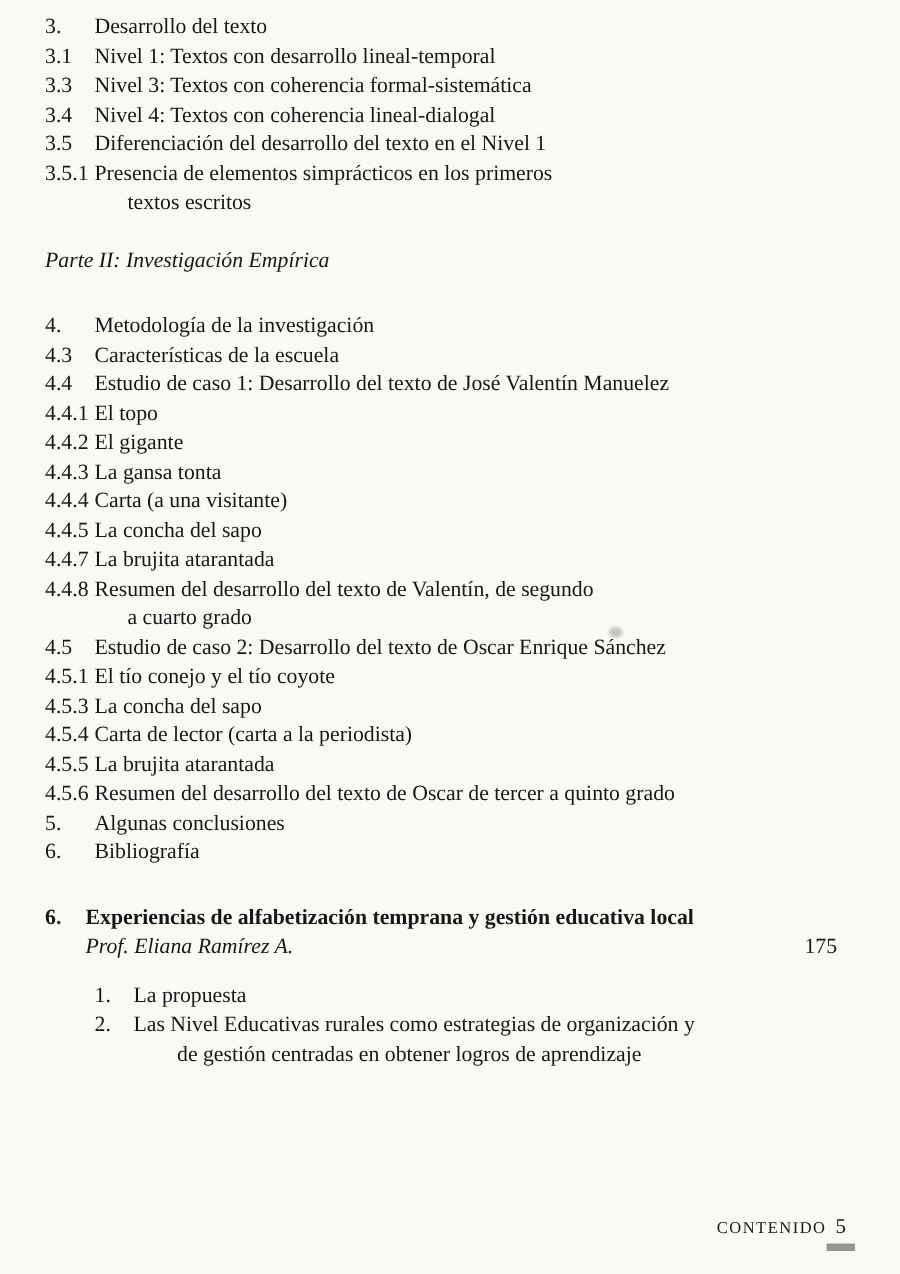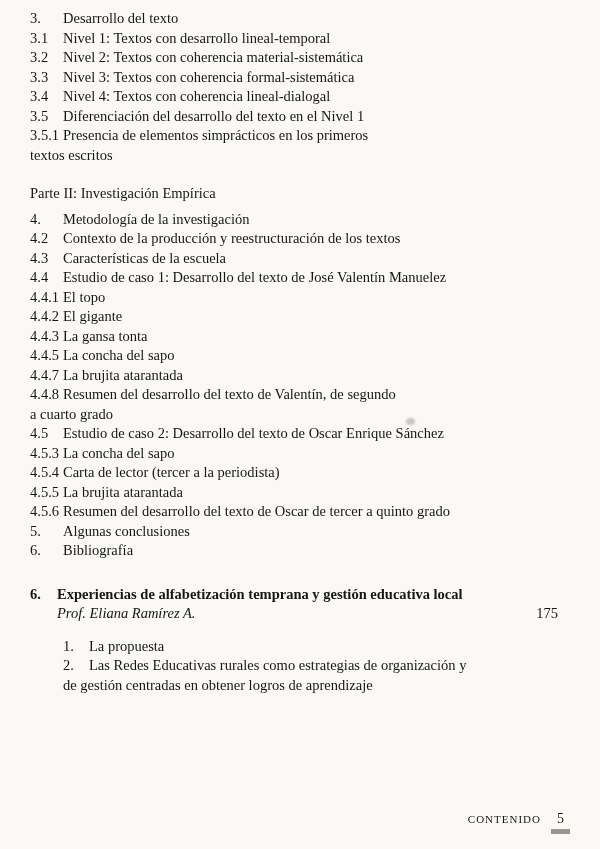--- a/index.html
+++ b/index.html
@@ -15,35 +15,35 @@
     background:#faf9f5;
     color:#161616;
     padding:9px 28px 0 30px;
     font-size:14.5px;
     line-height:19.5px;
     overflow:hidden;
   }
   .toc-row{display:flex;align-items:baseline;}
   .toc-num{flex:0 0 33px;white-space:nowrap;}
   .toc-text{flex:1;}
-  .toc-cont{}
-  .part-heading{margin-top:19px;margin-bottom:6px;}
+  .toc-cont{margin-left:55px;}
+  .part-heading{margin-top:19px;margin-bottom:24px;font-style:italic;}
   .chapter{margin-top:24px;}
   .ch-head{display:flex;font-weight:bold;}
   .ch-num{flex:0 0 27px;}
   .ch-title{flex:1;}
   .ch-author-row{display:flex;margin-left:27px;align-items:center;}
   .ch-author{font-style:italic;}
   .ch-page{margin-left:auto;margin-right:14px;font-style:normal;}
   .ch-subs{margin-top:13px;margin-left:33px;}
   .ch-subs .toc-num{flex:0 0 26px;}
   .ch-subs .toc-cont{}
   .footer{
     position:absolute;right:30px;bottom:15px;
-    display:flex;align-items:baseline;gap:10px;
+    display:flex;align-items:baseline;
   }
   .footer-label{font-size:11px;letter-spacing:1px;}
   .pg-box{border-bottom:5px solid #96968f;padding:0 6px 1px 6px;}
   .footer-page{font-size:14px;}
   .scan-dot{
     position:absolute;left:406px;top:418px;width:9px;height:7px;
     background:#b9b7b2;border-radius:50%;filter:blur(1px);opacity:.8;
   }
 </style>
 </head>
@@ -52,24 +52,20 @@
 <div class="page">
 
   <div class="toc">
       <div class="toc-row">
         <span class="toc-num">3.</span>
         <span class="toc-text">Desarrollo del texto</span>
       </div>
       <div class="toc-row">
         <span class="toc-num">3.1</span>
         <span class="toc-text">Nivel 1: Textos con desarrollo lineal-temporal</span>
-      </div>
-      <div class="toc-row">
-        <span class="toc-num">3.2</span>
-        <span class="toc-text">Nivel 2: Textos con coherencia material-sistemática</span>
       </div>
       <div class="toc-row">
         <span class="toc-num">3.3</span>
         <span class="toc-text">Nivel 3: Textos con coherencia formal-sistemática</span>
       </div>
       <div class="toc-row">
         <span class="toc-num">3.4</span>
         <span class="toc-text">Nivel 4: Textos con coherencia lineal-dialogal</span>
       </div>
       <div class="toc-row">
@@ -82,67 +78,71 @@
       </div>
       <div class="toc-cont">textos escritos</div>
       <div class="toc-row part-heading">
         <span class="toc-text">Parte II: Investigación Empírica</span>
       </div>
       <div class="toc-row">
         <span class="toc-num">4.</span>
         <span class="toc-text">Metodología de la investigación</span>
       </div>
       <div class="toc-row">
-        <span class="toc-num">4.2</span>
-        <span class="toc-text">Contexto de la producción y reestructuración de los textos</span>
-      </div>
-      <div class="toc-row">
         <span class="toc-num">4.3</span>
         <span class="toc-text">Características de la escuela</span>
       </div>
       <div class="toc-row">
         <span class="toc-num">4.4</span>
         <span class="toc-text">Estudio de caso 1: Desarrollo del texto de José Valentín Manuelez</span>
       </div>
       <div class="toc-row">
         <span class="toc-num">4.4.1</span>
         <span class="toc-text">El topo</span>
       </div>
       <div class="toc-row">
         <span class="toc-num">4.4.2</span>
         <span class="toc-text">El gigante</span>
       </div>
       <div class="toc-row">
         <span class="toc-num">4.4.3</span>
         <span class="toc-text">La gansa tonta</span>
       </div>
       <div class="toc-row">
+        <span class="toc-num">4.4.4</span>
+        <span class="toc-text">Carta (a una visitante)</span>
+      </div>
+      <div class="toc-row">
         <span class="toc-num">4.4.5</span>
         <span class="toc-text">La concha del sapo</span>
       </div>
       <div class="toc-row">
         <span class="toc-num">4.4.7</span>
         <span class="toc-text">La brujita atarantada</span>
       </div>
       <div class="toc-row">
         <span class="toc-num">4.4.8</span>
         <span class="toc-text">Resumen del desarrollo del texto de Valentín, de segundo</span>
       </div>
       <div class="toc-cont">a cuarto grado</div>
       <div class="toc-row">
         <span class="toc-num">4.5</span>
         <span class="toc-text">Estudio de caso 2: Desarrollo del texto de Oscar Enrique Sánchez</span>
       </div>
       <div class="toc-row">
+        <span class="toc-num">4.5.1</span>
+        <span class="toc-text">El tío conejo y el tío coyote</span>
+      </div>
+      <div class="toc-row">
         <span class="toc-num">4.5.3</span>
         <span class="toc-text">La concha del sapo</span>
       </div>
       <div class="toc-row">
         <span class="toc-num">4.5.4</span>
-        <span class="toc-text">Carta de lector (tercer a la periodista)</span>
+        <span class="toc-text">Carta de lector (carta a la periodista)</span>
       </div>
       <div class="toc-row">
         <span class="toc-num">4.5.5</span>
         <span class="toc-text">La brujita atarantada</span>
       </div>
       <div class="toc-row">
         <span class="toc-num">4.5.6</span>
         <span class="toc-text">Resumen del desarrollo del texto de Oscar de tercer a quinto grado</span>
       </div>
       <div class="toc-row">
@@ -164,21 +164,21 @@
       <span class="ch-author">Prof. Eliana Ramírez A.</span>
       <span class="ch-page">175</span>
     </div>
     <div class="ch-subs">
         <div class="toc-row">
           <span class="toc-num">1.</span>
           <span class="toc-text">La propuesta</span>
         </div>
         <div class="toc-row">
           <span class="toc-num">2.</span>
-          <span class="toc-text">Las Redes Educativas rurales como estrategias de organización y</span>
+          <span class="toc-text">Las Nivel Educativas rurales como estrategias de organización y</span>
         </div>
         <div class="toc-cont">de gestión centradas en obtener logros de aprendizaje</div>
       </div>
   </div>
 
   <span class="scan-dot"></span>
 
   <div class="footer">
     <span class="footer-label">CONTENIDO</span>
     <span class="pg-box"><span class="footer-page">5</span></span>

